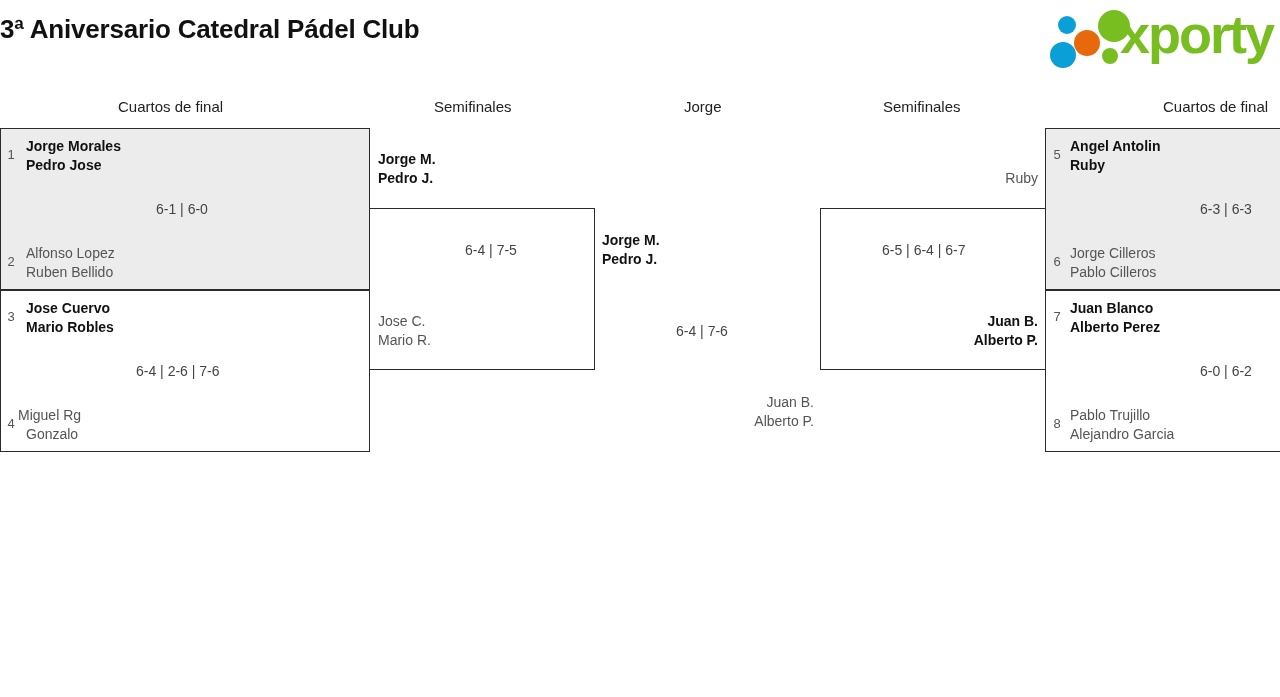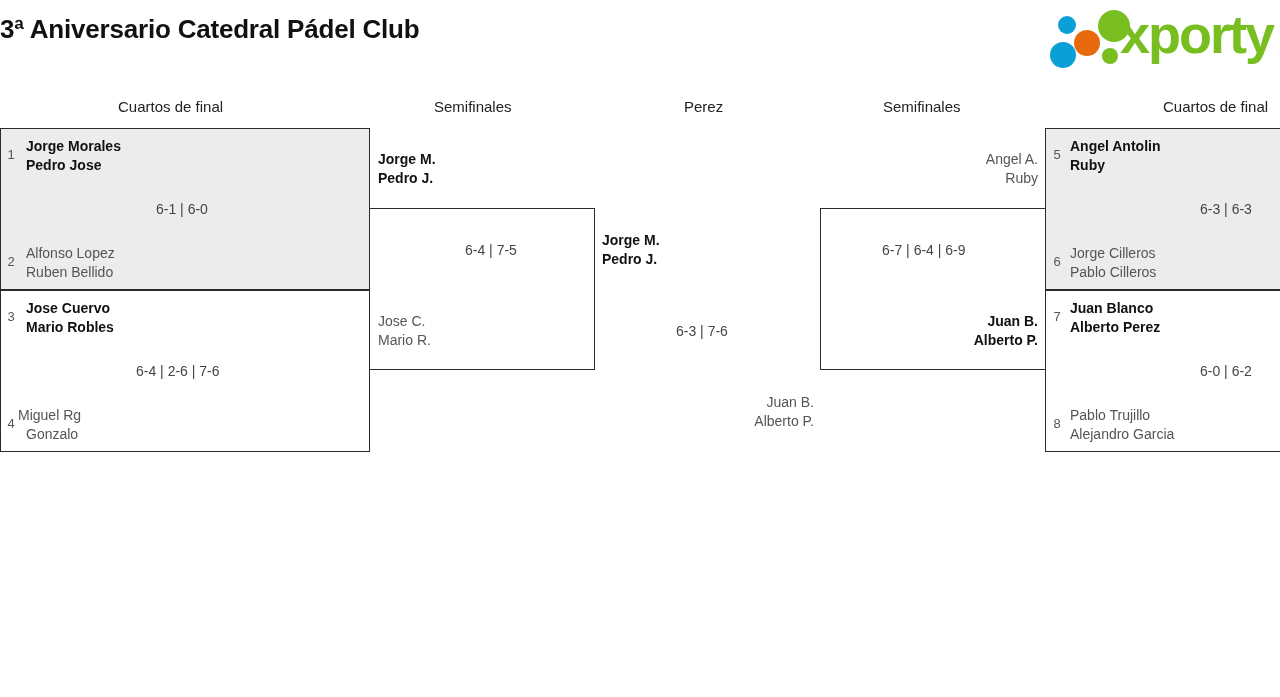--- a/index.html
+++ b/index.html
@@ -107,21 +107,21 @@
       <span class="dot orange"></span>
       <span class="dot blue-lg"></span>
       <span class="dot green-lg"></span>
       <span class="dot green-sm"></span>
     </div>
     <div class="logo-word">xporty</div>
   </div>
 
   <div class="round-header" style="left:118px;">Cuartos de final</div>
   <div class="round-header" style="left:434px;">Semifinales</div>
-  <div class="round-header" style="left:684px;">Perez</div>
+  <div class="round-header" style="left:684px;">Jorge</div>
   <div class="round-header" style="left:883px;">Semifinales</div>
   <div class="round-header" style="left:1163px;">Cuartos de final</div>
 
   <div class="mbox shaded" style="left:0px; top:128px; width:370px; height:162px;"></div>
   <div class="seed" style="left:2px;  top:147px;">1</div>
   <div class="team winner" style="left:26px; top:137px;">Jorge Morales</div>
   <div class="team winner" style="left:26px; top:156px;">Pedro Jose</div>
   <div class="score" style="left:156px; top:201px;">6-1 | 6-0</div>
   <div class="seed" style="left:2px;  top:254px;">2</div>
   <div class="team" style="left:26px; top:244px;">Alfonso Lopez</div>
@@ -138,28 +138,27 @@
 
   <div class="mbox" style="left:369px; top:208px; width:226px; height:162px;"></div>
   <div class="team winner" style="left:378px; top:150px;">Jorge M.</div>
   <div class="team winner" style="left:378px; top:169px;">Pedro J.</div>
   <div class="score" style="left:451px; top:242px;margin-left:14px;">6-4 | 7-5</div>
   <div class="team" style="left:378px; top:312px;">Jose C.</div>
   <div class="team" style="left:378px; top:331px;">Mario R.</div>
 
   <div class="team winner" style="left:602px; top:231px;">Jorge M.</div>
   <div class="team winner" style="left:602px; top:250px;">Pedro J.</div>
-  <div class="score" style="left:676px; top:323px;">6-3 | 7-6</div>
+  <div class="score" style="left:676px; top:323px;">6-4 | 7-6</div>
   <div class="team right" style="left:620px; top:393px; width:194px;">Juan B.</div>
   <div class="team right" style="left:620px; top:412px; width:194px;">Alberto P.</div>
 
   <div class="mbox" style="left:820px; top:208px; width:226px; height:162px;"></div>
-  <div class="team right" style="left:840px; top:150px; width:198px;">Angel A.</div>
   <div class="team right" style="left:840px; top:169px; width:198px;">Ruby</div>
-  <div class="score" style="left:882px; top:242px;">6-7 | 6-4 | 6-9</div>
+  <div class="score" style="left:882px; top:242px;">6-5 | 6-4 | 6-7</div>
   <div class="team right winner" style="left:840px; top:312px; width:198px;">Juan B.</div>
   <div class="team right winner" style="left:840px; top:331px; width:198px;">Alberto P.</div>
 
   <div class="mbox shaded" style="left:1045px; top:128px; width:245px; height:162px;"></div>
   <div class="seed" style="left:1048px; top:147px;">5</div>
   <div class="team winner" style="left:1070px; top:137px;">Angel Antolin</div>
   <div class="team winner" style="left:1070px; top:156px;">Ruby</div>
   <div class="score" style="left:1200px; top:201px;">6-3 | 6-3</div>
   <div class="seed" style="left:1048px; top:254px;">6</div>
   <div class="team" style="left:1070px; top:244px;">Jorge Cilleros</div>

